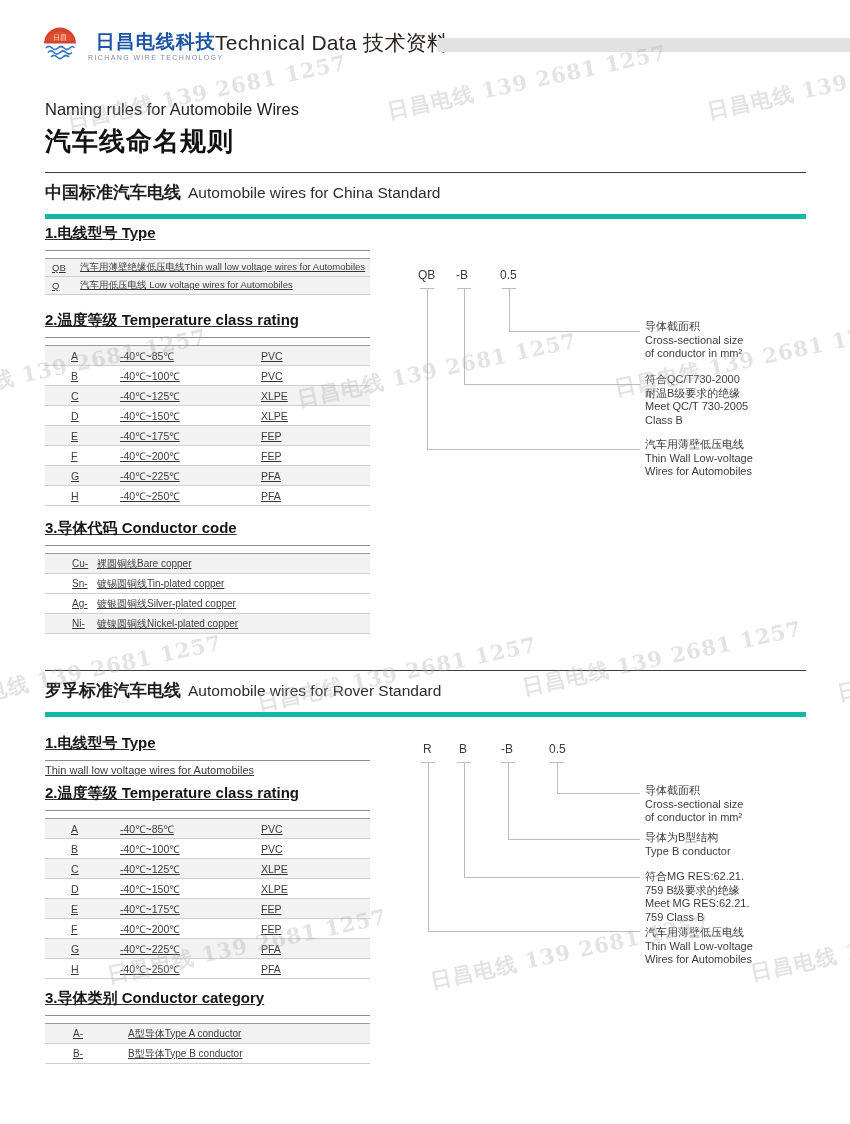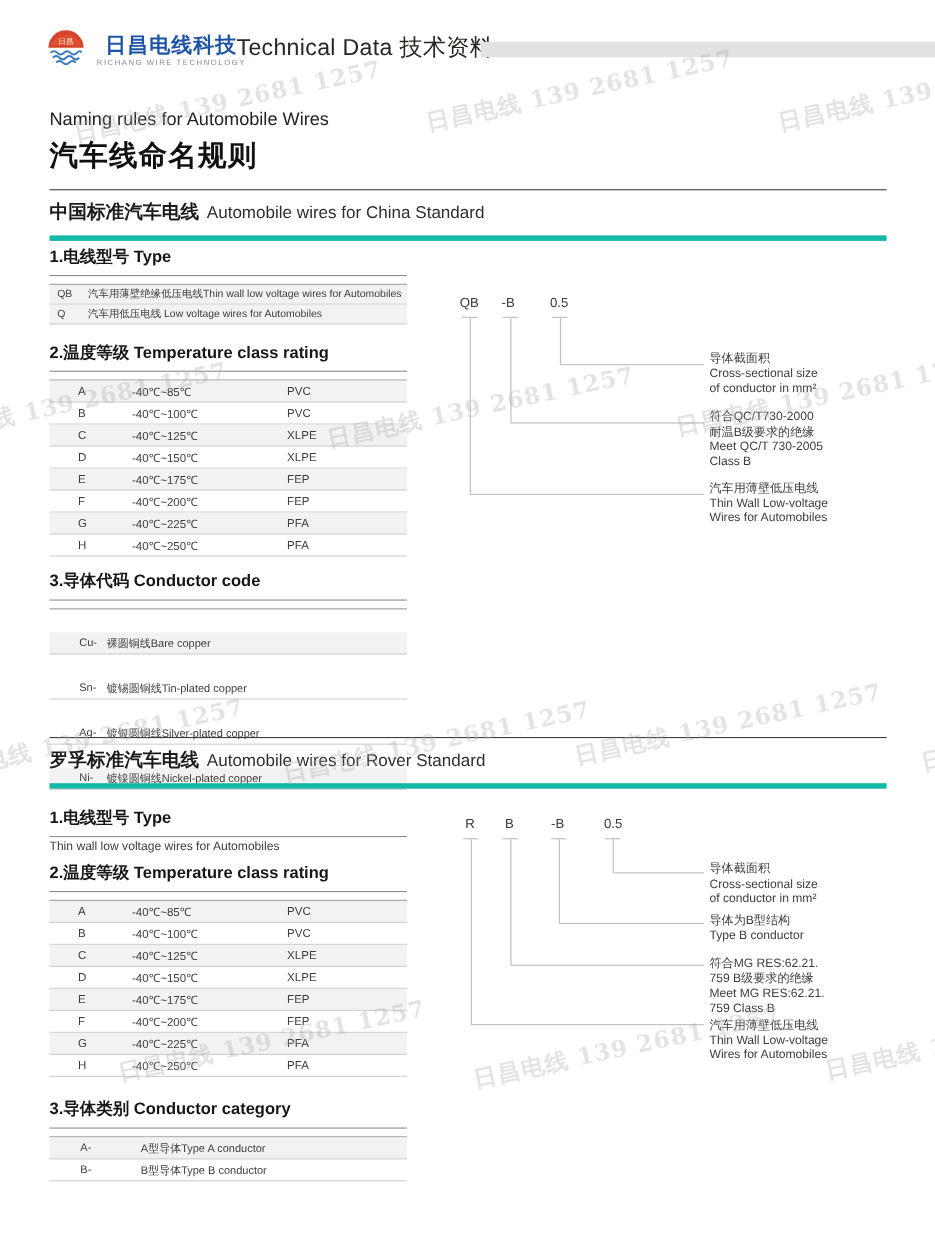--- a/index.html
+++ b/index.html
@@ -24,32 +24,32 @@
   
   .title-en { position:absolute; left:45px; top:100px; font-size:16.5px; color:#222; }
   .title-zh { position:absolute; left:45px; top:124px; font-size:26px; font-weight:bold; color:#111; letter-spacing:1px; }
 
   
   .band { position:absolute; left:45px; width:761px; border-top:1px solid #3f3b38; border-bottom:5px solid #14b8a6; padding:8px 0 10px 0; }
   .band-zh { font-size:17px; font-weight:bold; color:#1c1c1c; }
   .band-en { font-size:15.5px; color:#2e2e2e; margin-left:7px; }
 
   
-  .col { position:absolute; left:45px; width:325px; }
+  .col { position:absolute; left:45px; width:325px;text-decoration:underline; }
   h3.sub { font-size:15px; font-weight:bold; color:#161616; padding-bottom:7px; border-bottom:1px solid #8d8d8d; }
   .tbl { width:325px; border-top:1px solid #9a9a9a; }
   .trow { display:flex; align-items:center; border-bottom:1px solid #cfcfcf; color:#3d3d3d; }
   .trow.gray { background:#f2f2f2; }
   .tbl-type .trow { height:18px; font-size:9.5px; }
   .tbl-type .k { width:35px; padding-left:7px; flex:none; }
   .tbl-temp .trow { height:20px; font-size:10.5px; }
   .tbl-temp .k { width:75px; padding-left:26px; flex:none; }
   .tbl-temp .r { width:125px; flex:none; }
   .tbl-temp .m { flex:1;padding-left:16px; }
-  .tbl-cond .trow { height:20px; font-size:10px;margin-top:21px; }
+  .tbl-cond .trow { height:20px; font-size:10px; }
   .tbl-cond .k { width:52px; padding-left:27px; flex:none; }
   .tbl-cat .trow { height:20px; font-size:10px; }
   .tbl-cat .k { width:83px; padding-left:28px; flex:none; }
   .note-zh { font-size:10.5px; color:#3d3d3d; margin-top:9px; }
   .note-en { font-size:11px; color:#3d3d3d; margin-top:3px; }
   .mt16 { margin-top:16px; } .mt13 { margin-top:13px; } .mt8 { margin-top:8px; }
   .tgap { margin-top:7px; }
 
   
   .tok { position:absolute; font-size:12px; color:#3a3a3a; z-index:2; }
@@ -243,21 +243,21 @@
           <span class="r">-40℃~225℃</span>
           <span class="m">PFA</span>
         </div>
       <div class="trow">
           <span class="k">H</span>
           <span class="r">-40℃~250℃</span>
           <span class="m">PFA</span>
         </div>
     </div>
 
-    <h3 class="sub mt16" style="margin-top:20px">3.导体类别 Conductor category</h3>
+    <h3 class="sub mt16" style="margin-top:10px">3.导体类别 Conductor category</h3>
     <div class="tbl tbl-cat tgap">
       <div class="trow gray">
           <span class="k">A-</span>
           <span class="d">A型导体Type A conductor</span>
         </div>
       <div class="trow">
           <span class="k">B-</span>
           <span class="d">B型导体Type B conductor</span>
         </div>
     </div>

